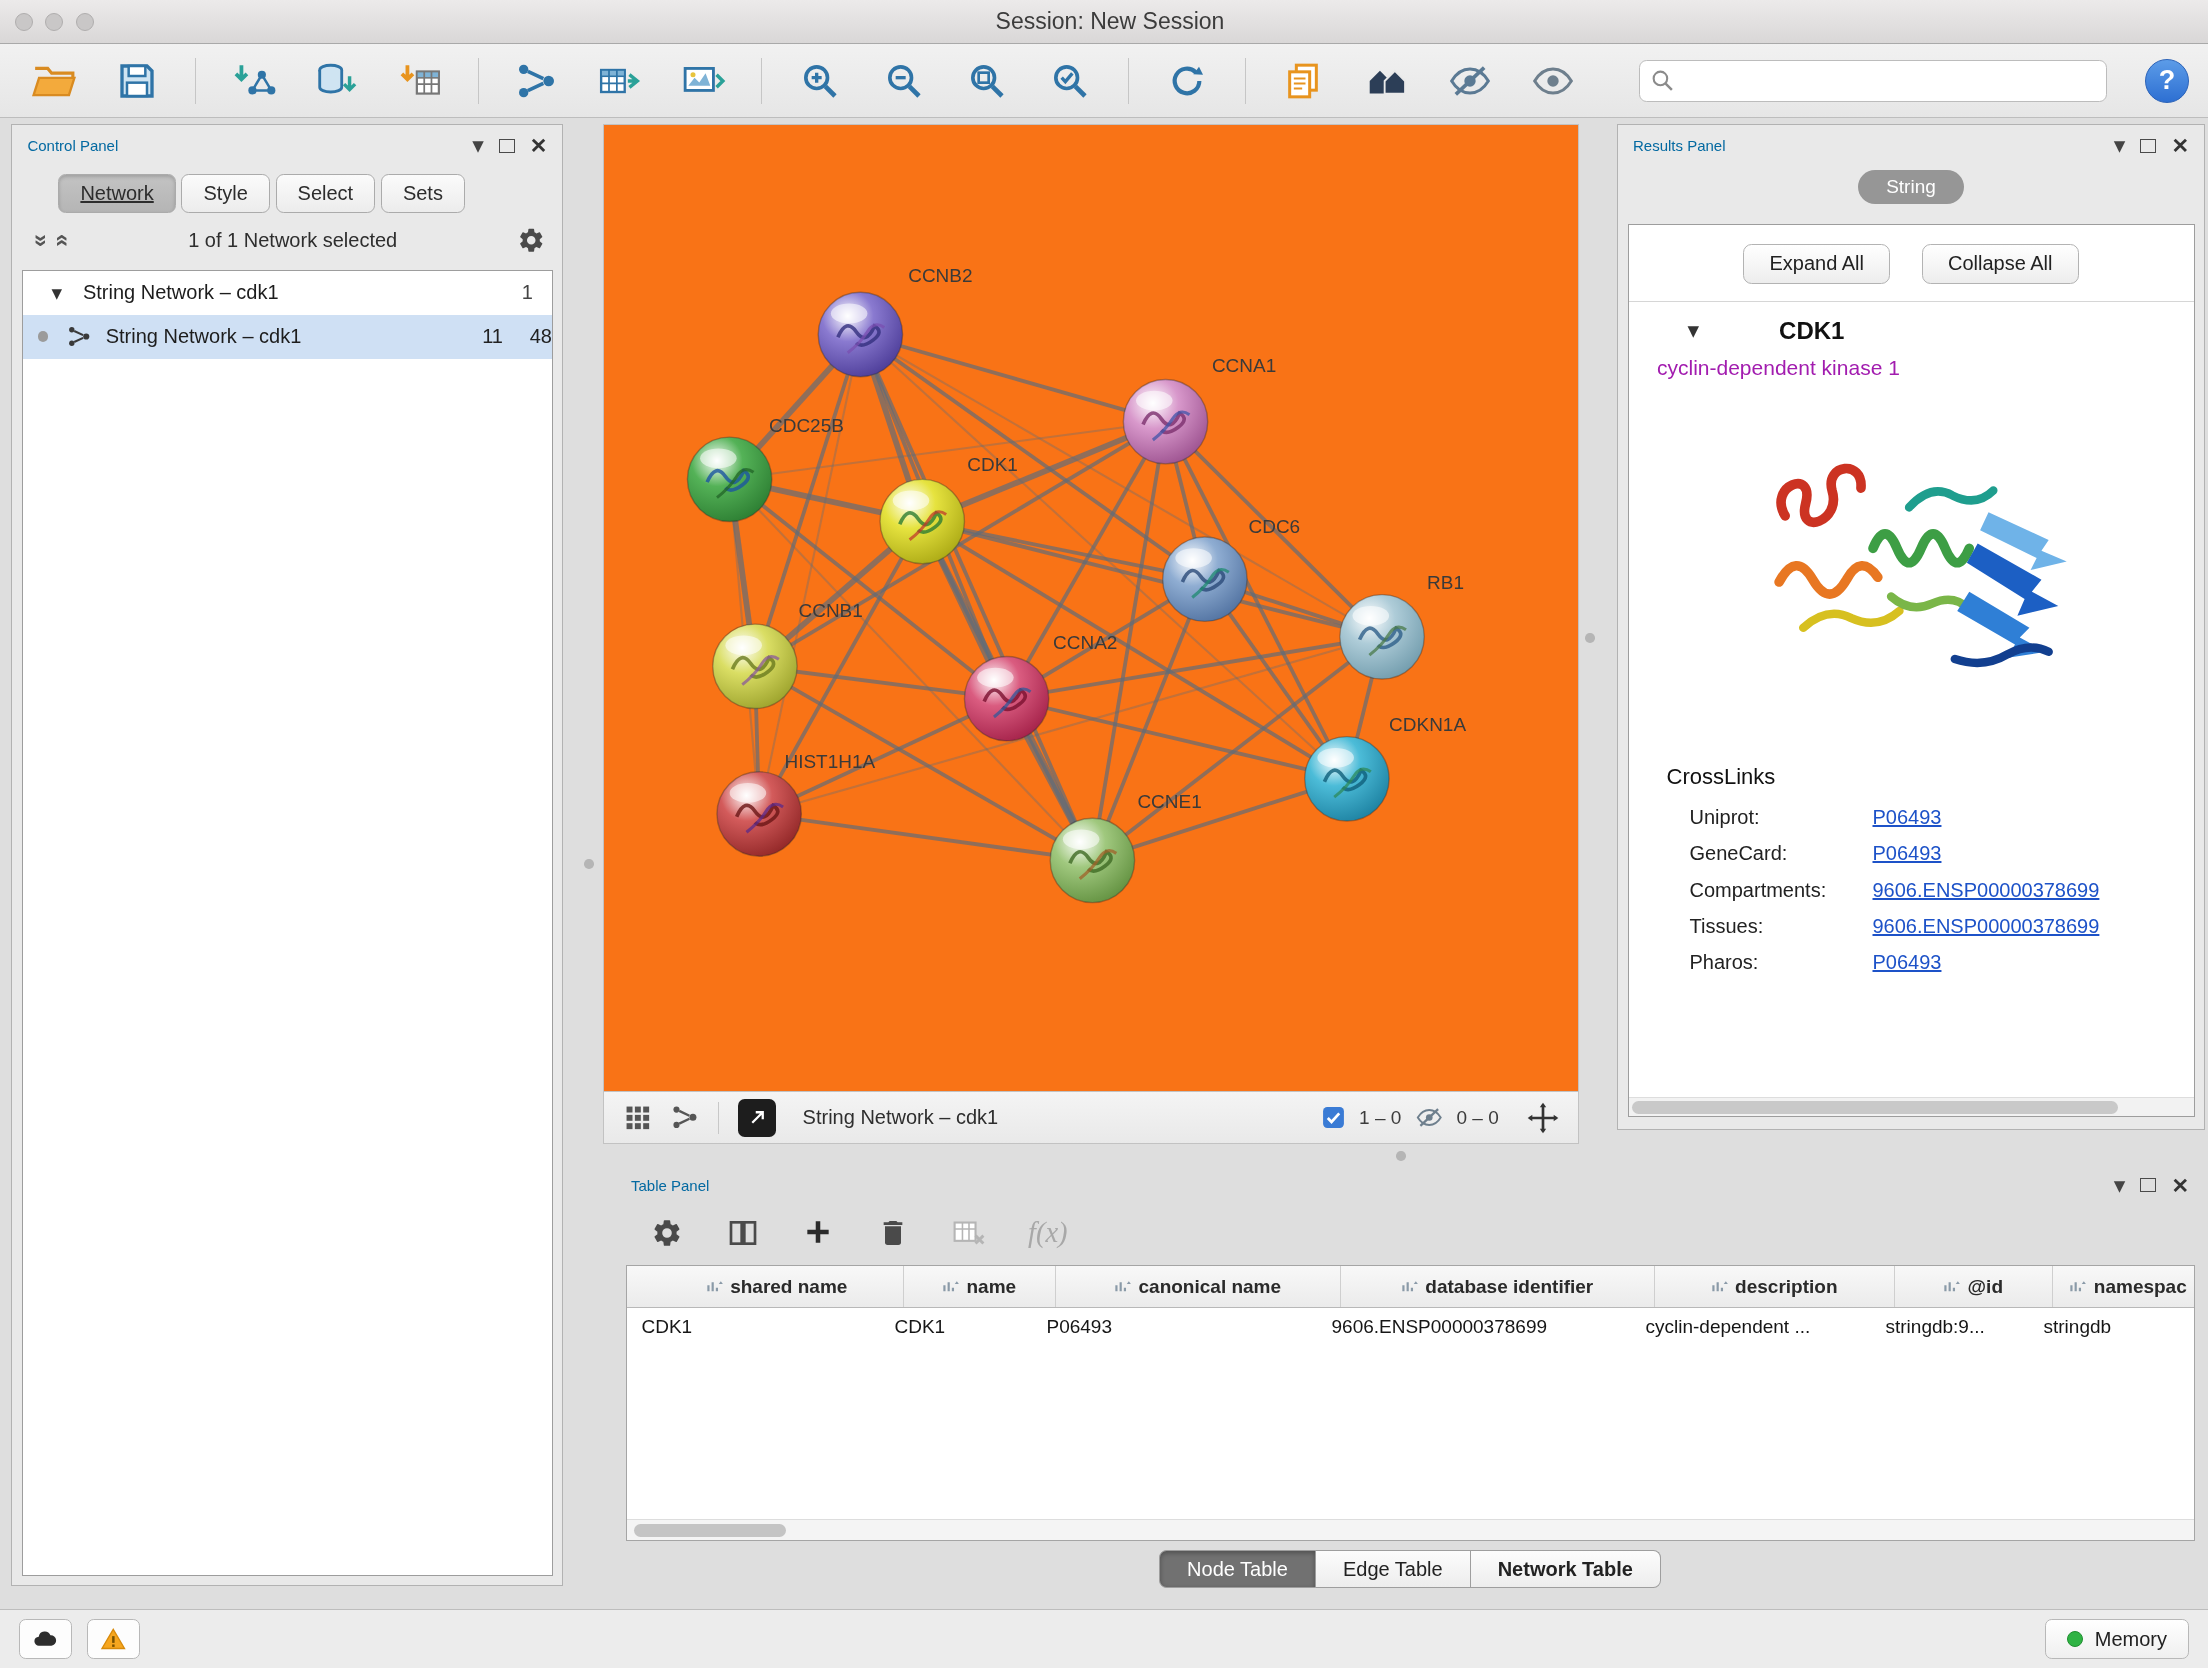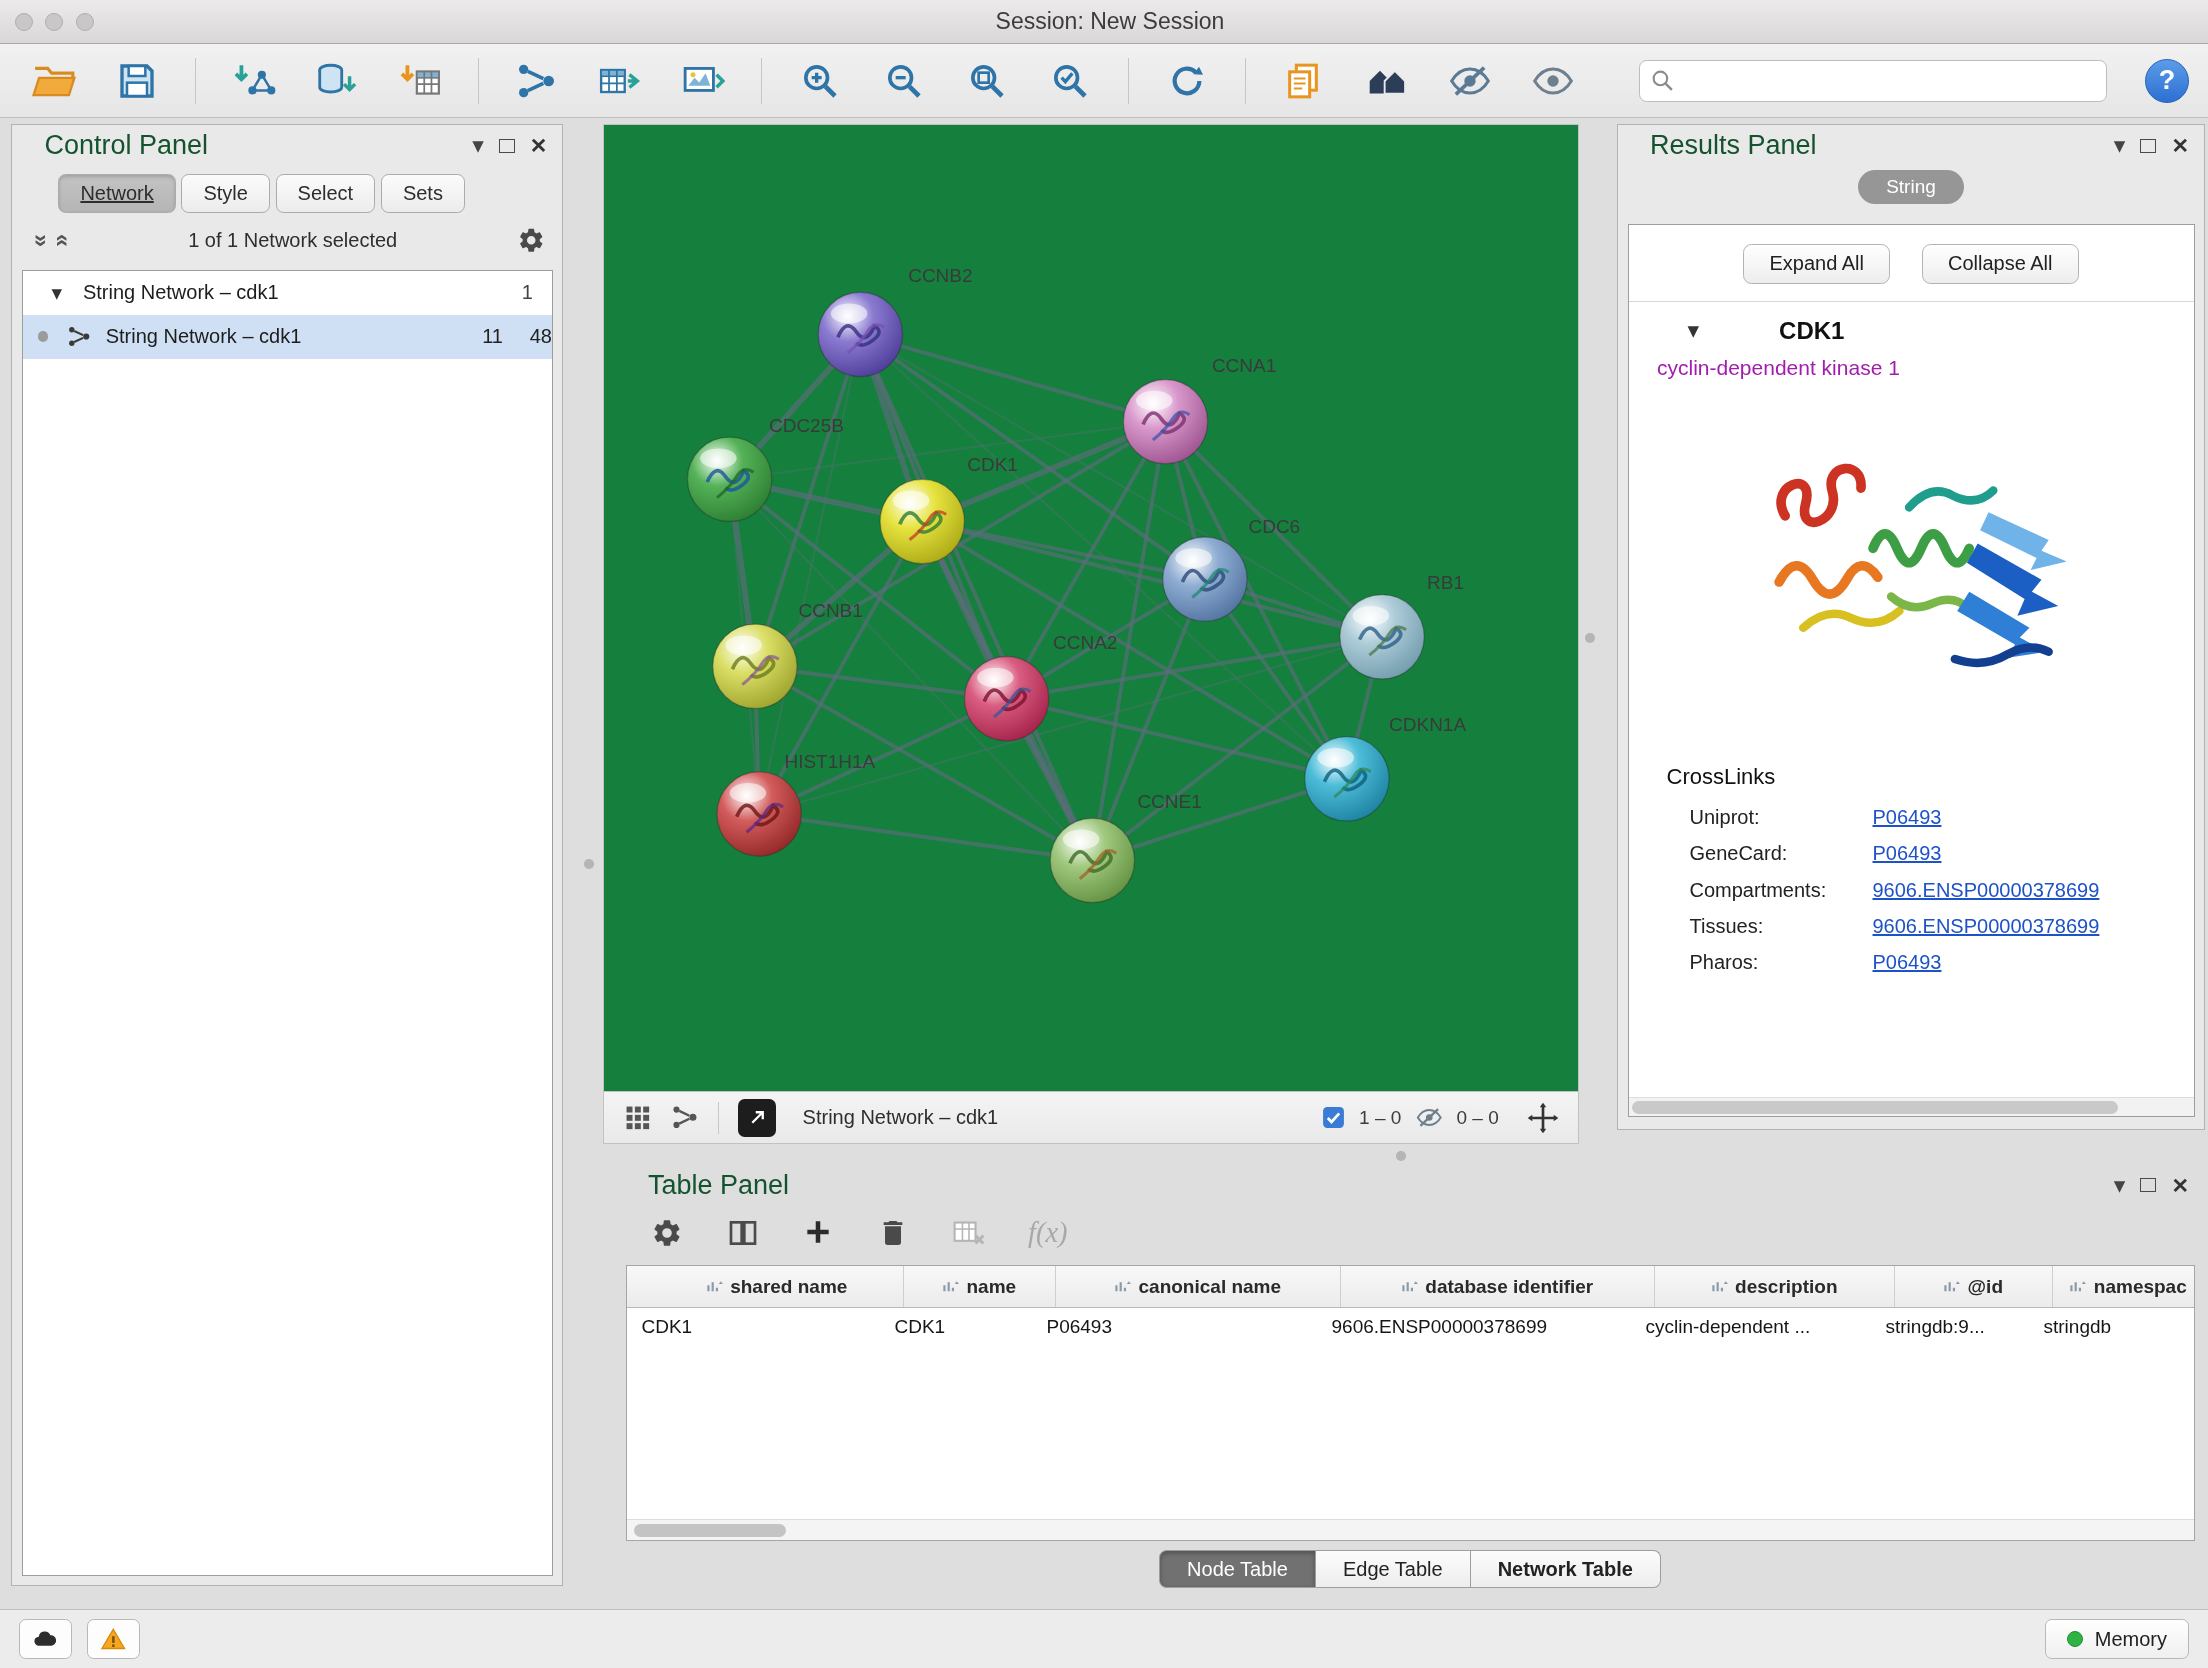--- a/index.html
+++ b/index.html
@@ -24,21 +24,21 @@
     background:#fff; padding-left:46px; font-size:20px; outline:none; }
   .search-mag { position:absolute; left:11.4px; top:8.6px; width:25px; height:25px; }
   .help-btn { width:44px; height:44px; border-radius:50%; margin-left:25px;
     background:linear-gradient(#5c9ce8,#2d6fd2); color:#fff; font-size:27px; font-weight:bold;
     display:flex; align-items:center; justify-content:center; border:1px solid #2a62b8; }
 
   .main { position:absolute; top:118px; bottom:59px; left:0; right:0; background:#dedede; }
 
   .panel { background:#e9e9e9; border:1px solid #b2b2b2; }
   .panel-header { height:42px; display:flex; align-items:center; padding:0 15px; }
-  .panel-title { font-size:27px; color:#14532d;margin-left:17px; }
+  .panel-title { font-size:15px; color:#0369a1; }
   .ph-icons { margin-left:auto; display:flex; align-items:center; gap:15px; }
   .ph-caret { font-size:23px; color:#444; line-height:1; }
   .ph-float { width:16px; height:14.3px; border:1.9px solid #4a4a4a; }
   .ph-close { font-size:21px; color:#333; font-weight:bold; line-height:1; }
 
   
   .control-panel { position:absolute; left:11.4px; top:5.7px; width:552px; bottom:23px; }
   .cp-tabs { display:flex; gap:5.7px; padding:7.6px 0 9.5px 46px; }
   .cp-tab { padding:6.7px 21px; font-size:20px; color:#2d2d2d; background:linear-gradient(#fbfbfb,#ececec);
     border:1px solid #ababab; border-radius:7.6px; }
@@ -57,21 +57,21 @@
   .tree-label { flex:1; white-space:nowrap; overflow:hidden; }
   .tree-count { color:#444; margin-right:19px; }
   .tree-row.selected { background:#cfe0f4; padding-left:15px; }
   .tree-dot { width:10.5px; height:10.5px; border-radius:50%; background:#9b9b9b; margin-right:19px; }
   .tree-netic { width:25px; height:25px; margin-right:13.3px; }
   .num { width:49px; text-align:right; color:#222; }
   .num.last { }
 
   
   .canvas-wrap { position:absolute; left:603px; top:5.7px; width:976px; height:968px;
-    background:#15803d; border:1px solid #c2c2c2; }
+    background:#f97316; border:1px solid #c2c2c2; }
   .canvas-wrap svg { width:100%; height:100%; display:block; }
   .node-label { font-family:"Liberation Sans", sans-serif; font-size:13.5px; fill:#3a3a3a; }
 
   .net-statusbar { position:absolute; left:603px; top:974px; width:976px; height:52px;
     background:linear-gradient(#f4f4f4,#e9e9e9); border:1px solid #c2c2c2; border-top:none;
     display:flex; align-items:center; padding:0 19px; gap:19px; }
   .nsb-ic { width:28.5px; height:28.5px; }
   .nsb-sep { width:1px; height:32px; background:#c8c8c8; }
   .nsb-dark { width:38px; height:38px; background:#1d1d1d; border-radius:6.7px;
     display:flex; align-items:center; justify-content:center; }

